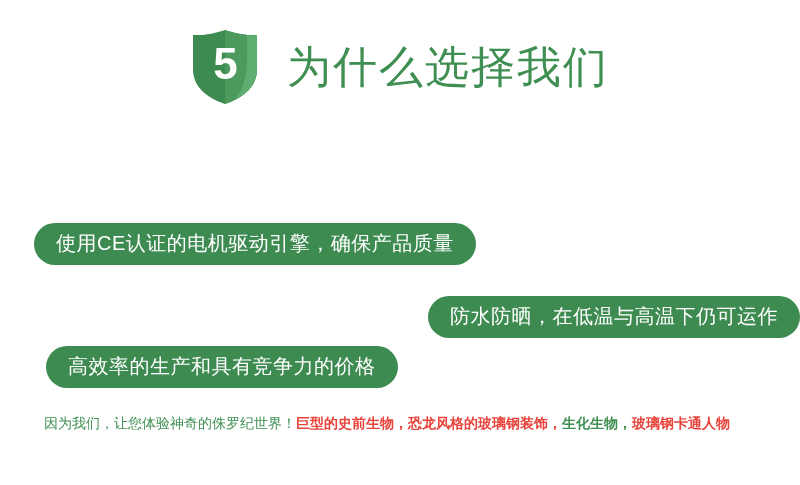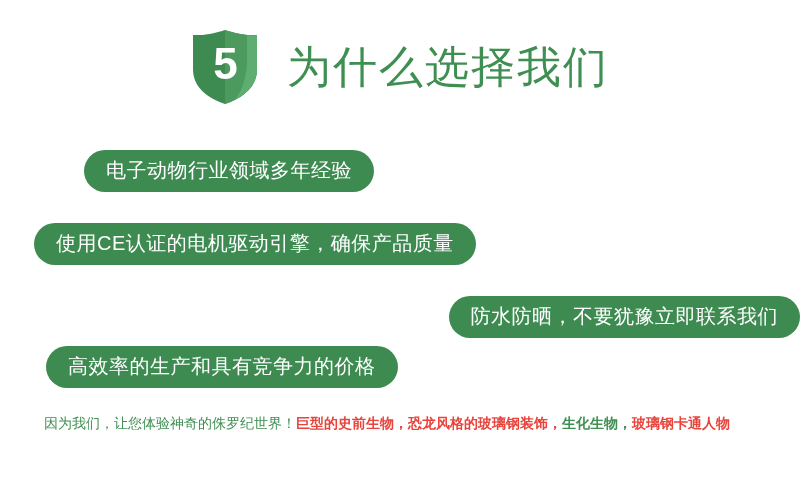--- a/index.html
+++ b/index.html
@@ -138,29 +138,28 @@
     </svg>
     <div id="shield-number">5</div>
   </div>
 
   <div id="header-title">为什么选择我们</div>
 </div>
 
 <div id="pill-area">
 
   <div class="pill-row row-0">
-    <span class="pill">电子动物行业领域多年经验</span>
   </div>
 
   <div class="pill-row row-1">
     <span class="pill">使用CE认证的电机驱动引擎，确保产品质量</span>
   </div>
 
   <div class="pill-row row-2">
-    <span class="pill">防水防晒，不要犹豫立即联系我们</span>
+    <span class="pill">防水防晒，在低温与高温下仍可运作</span>
   </div>
 
   <div class="pill-row row-3">
     <span class="pill">高效率的生产和具有竞争力的价格</span>
   </div>
 </div>
 
 <div id="footer">
   <div class="footer-line">
     <span class="seg-green">因为我们，让您体验神奇的侏罗纪世界！</span><span class="seg-red">巨型的史前生物，恐龙风格的玻璃钢装饰，</span><span class="seg-red-green">生化生物，</span><span class="seg-red">玻璃钢卡通人物</span>

